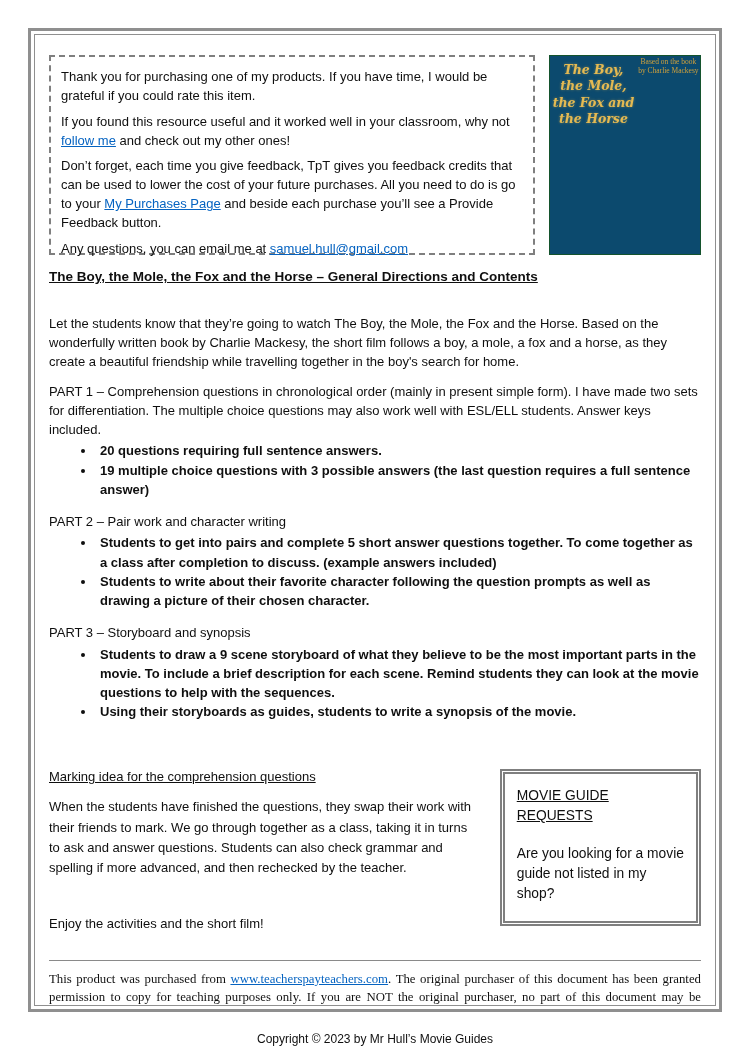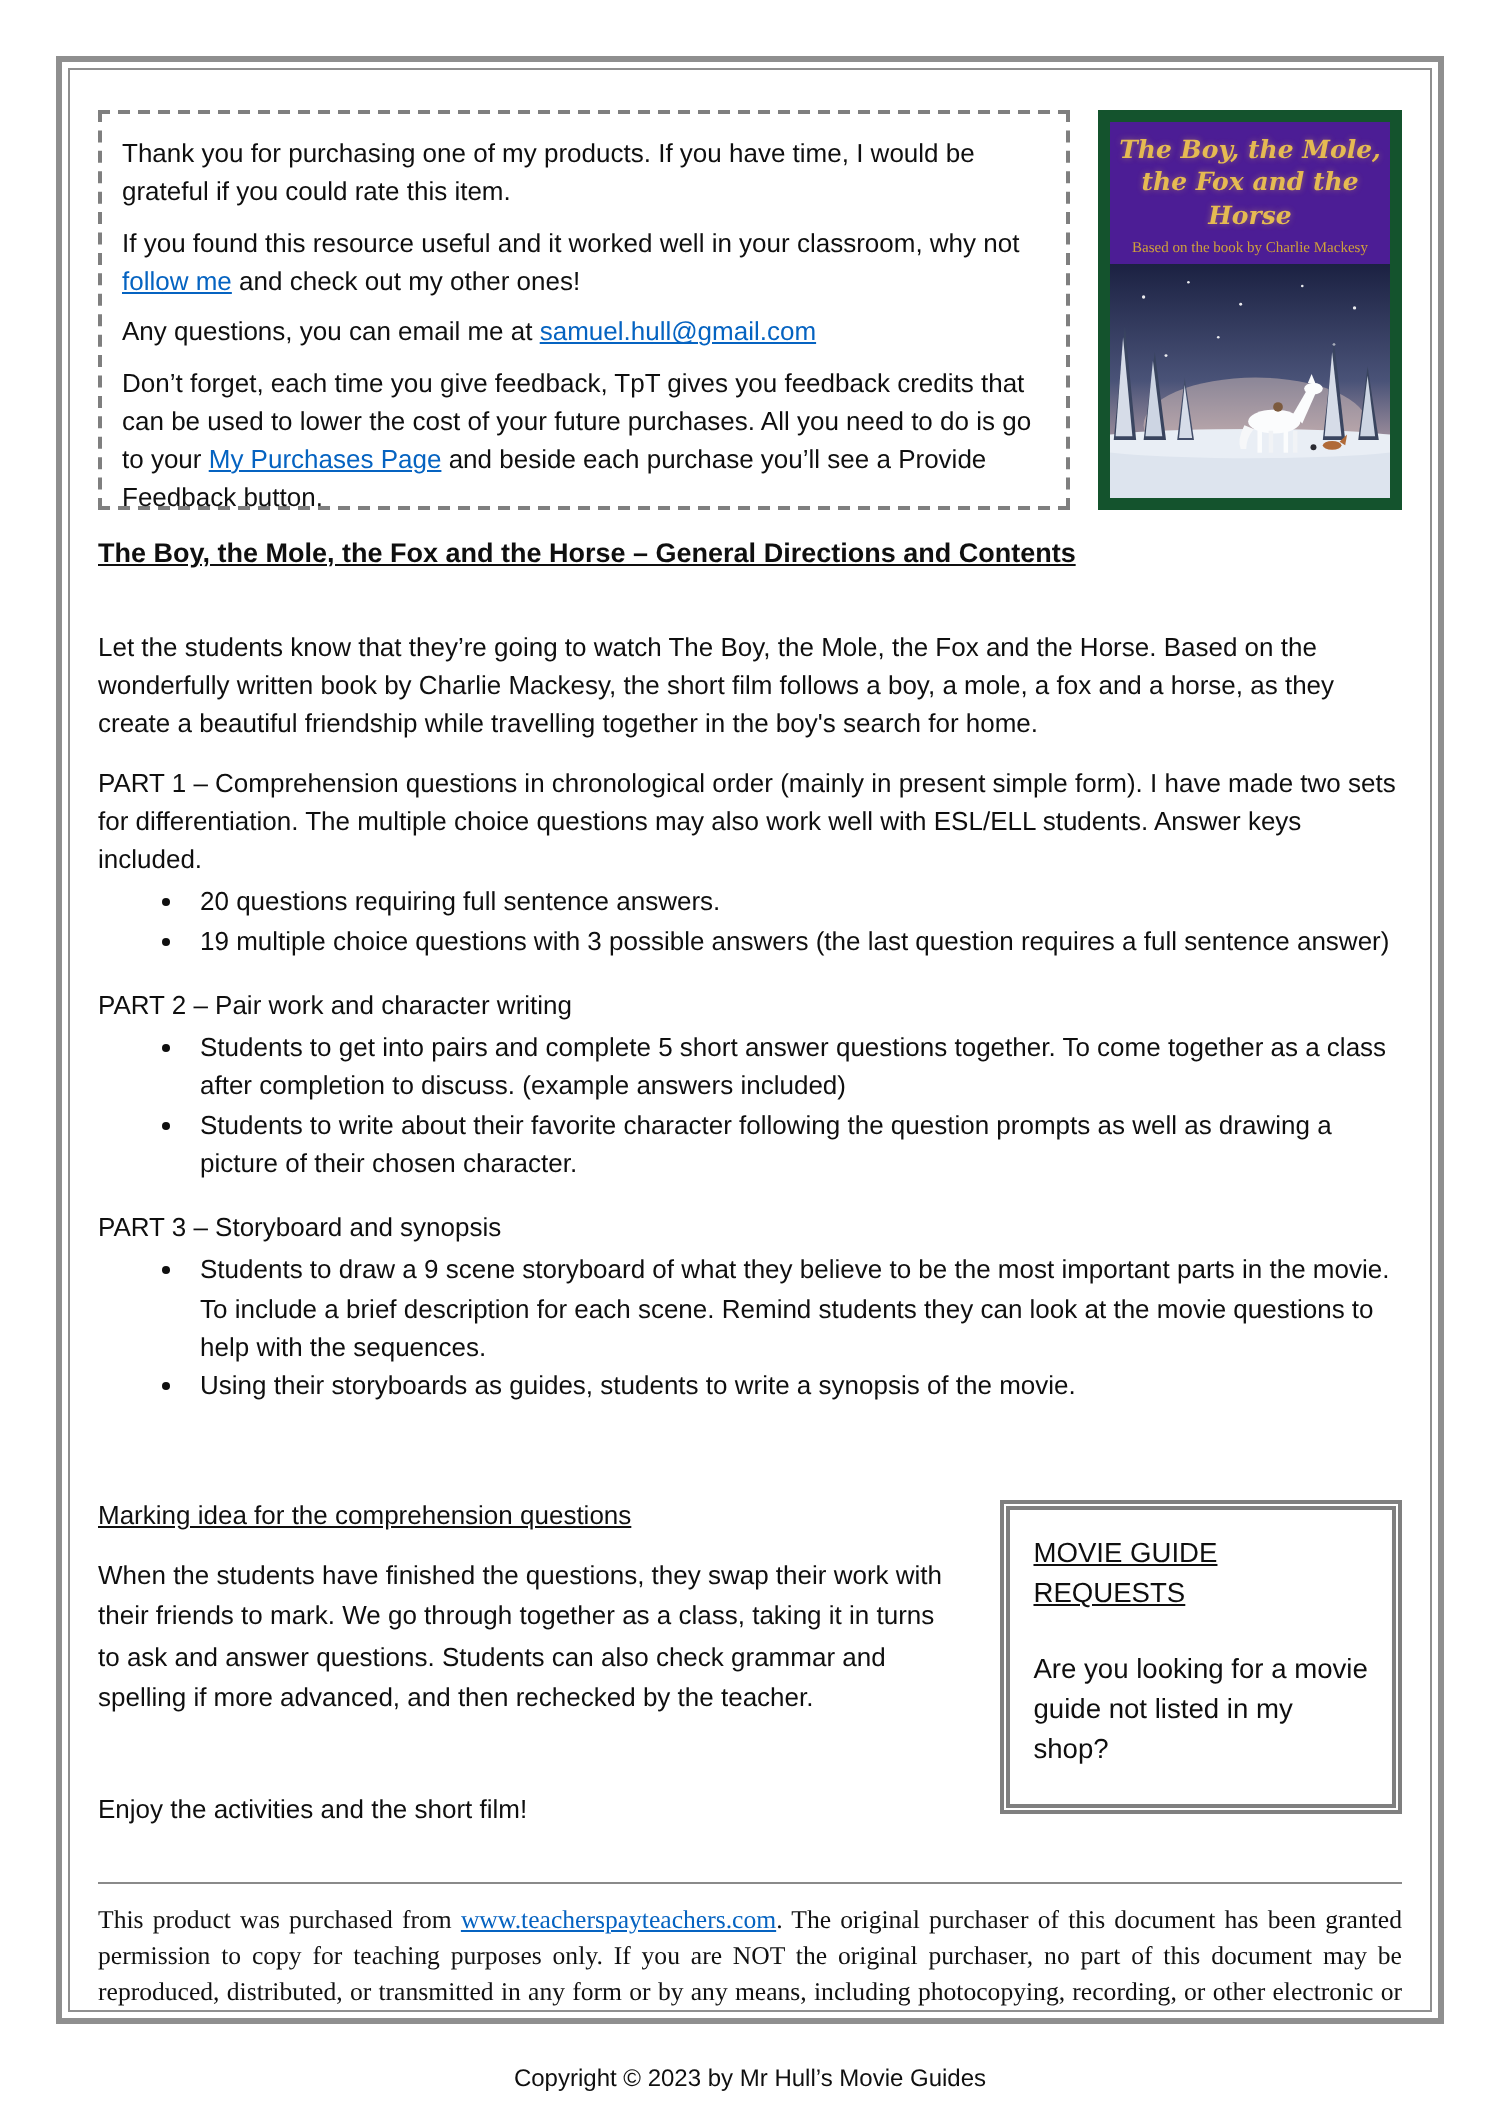--- a/index.html
+++ b/index.html
@@ -19,22 +19,22 @@
   
   .top-row { display:flex; gap:14px; height:200px; margin-bottom:12px; }
   .thanks-box {
     flex:1; border:2px dashed #7f7f7f; padding:4px 10px 2px 10px;
     font-size:13px; line-height:1.45;
   }
   .thanks-box p { margin:7px 0; }
   a { color:#0563c1; text-decoration:underline; cursor:pointer; }
   
   .cover {
-    flex:0 0 152px; width:152px; height:200px; background:#4c1d95;
-    display:flex; flex-direction:column; overflow:hidden; border:6px solid #14532d;
+    flex:0 0 152px; width:152px; height:200px; background:#0c4a6e;
+    display:flex; flex-direction:row; overflow:hidden; border:1px solid #14532d;
   }
   .cover-title {
     font-family:"DejaVu Serif", serif; font-style:italic; font-weight:bold;
     color:#e5ba52; font-size:12.5px; line-height:1.3; text-align:center;
     padding:6px 2px 2px 2px; text-shadow:0 0 3px rgba(229,186,82,.45);
   }
   .cover-subtitle {
     font-family:"Liberation Serif", serif; color:#cfa03c; font-size:7.5px;
     text-align:center; padding:1px 0 4px 0;
   }
@@ -47,21 +47,21 @@
   
   .main-heading {
     font-size:13.5px; font-weight:bold; text-decoration:underline;
     text-align:left; margin:14px 0 30px 0;
   }
   .body-p { font-size:13px; line-height:1.48; margin:0 0 10px 0; }
   .part-p { font-size:13px; line-height:1.48; margin:0; }
   ul.bullets {
     margin:2px 0 13px 0; padding-left:47px; font-size:13px; line-height:1.48;
   }
-  ul.bullets li { padding-left:4px; margin:0; }
+  ul.bullets li { padding-left:4px; margin:0;font-weight:bold; }
   
   .lower-row { display:flex; gap:22px; margin-top:48px; }
   .marking-col { width:446px; }
   .marking-heading {
     font-size:13px; font-weight:normal; text-decoration:underline; margin:0 0 13px 0;
   }
   .marking-col p.body-text { font-size:13px; line-height:1.55; margin:0 0 10px 0; }
   .enjoy { font-size:13px; margin-top:38px; }
   .request-box {
     width:208px; align-self:flex-start; border:5px double #7f7f7f;
@@ -83,22 +83,22 @@
 </head>
 <body>
 
 <div class="outer-frame">
   <div class="inner-frame">
 
     <div class="top-row">
       <div class="thanks-box">
         <p><span>Thank you for purchasing one of my products.  If you have time, I would be grateful if you could rate this item.</span></p>
         <p><span>If you found this resource useful and it worked well in your classroom, why not </span><a>follow me</a><span> and check out my other ones!</span></p>
+        <p><span>Don’t forget, each time you give feedback, TpT gives you feedback credits that can be used to lower the cost of your future purchases. All you need to do is go to your </span><a>My Purchases Page</a><span> and beside each purchase you’ll see a Provide Feedback button.</span></p>
         <p><span>Any questions, you can email me at </span><a>samuel.hull@gmail.com</a></p>
-        <p><span>Don’t forget, each time you give feedback, TpT gives you feedback credits that can be used to lower the cost of your future purchases. All you need to do is go to your </span><a>My Purchases Page</a><span> and beside each purchase you’ll see a Provide Feedback button.</span></p>
       </div>
 
       <div class="cover">
         <div class="cover-title">
           <span>The Boy, the Mole,</span><br>
           <span>the Fox and the Horse</span>
         </div>
         <div class="cover-subtitle">Based on the book by Charlie Mackesy</div>
         <svg class="cover-art" viewBox="0 0 150 128" preserveAspectRatio="none">
           <defs>

